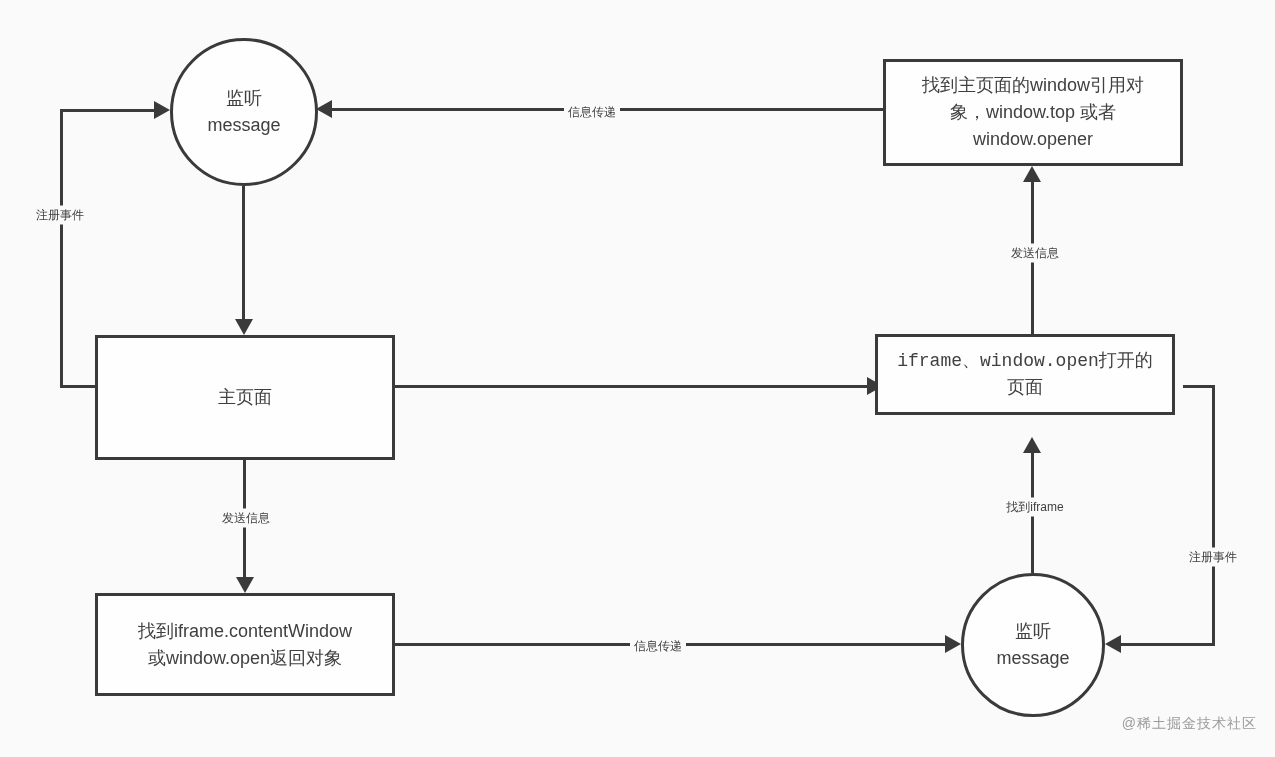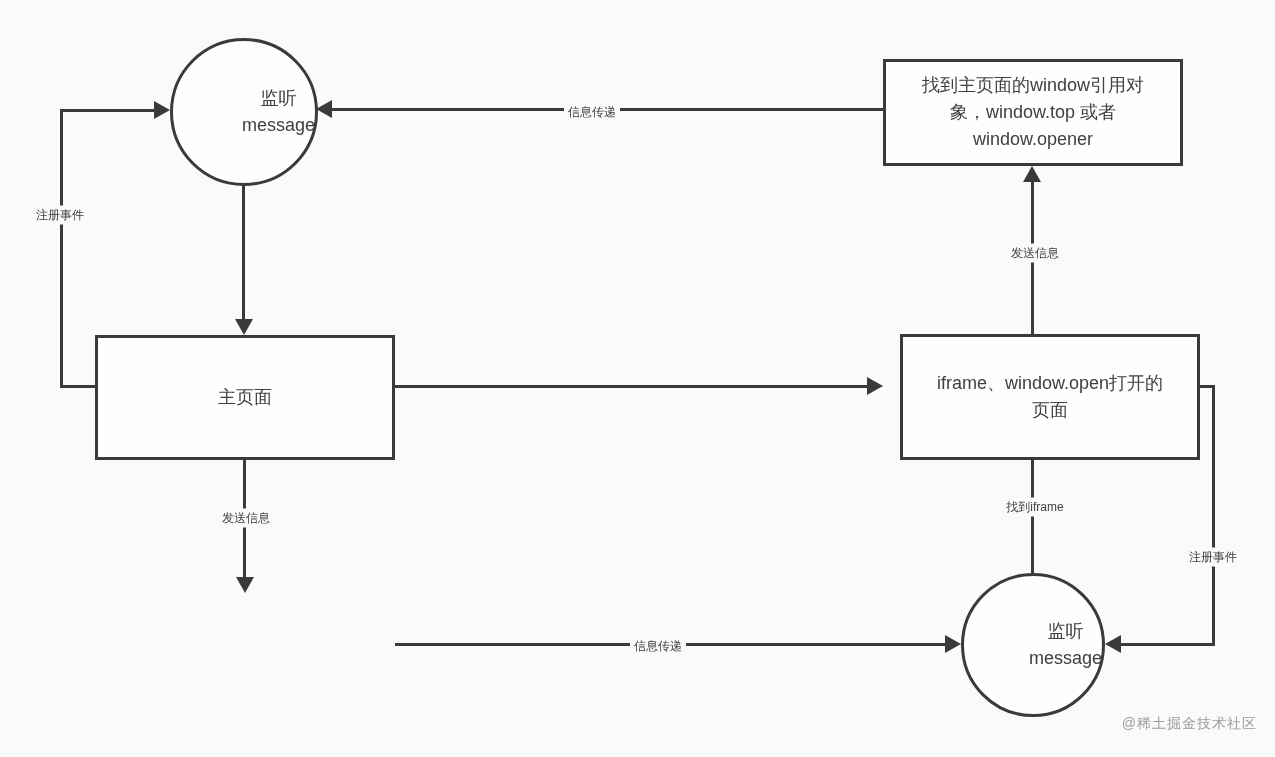--- a/index.html
+++ b/index.html
@@ -18,25 +18,25 @@
     background:var(--background);overflow:hidden;
   }
   
   .node{
     position:absolute;display:flex;align-items:center;justify-content:center;
     background:var(--node-fill);border:3px solid var(--line);
     color:var(--text);font-size:18px;line-height:1.5;text-align:center;
   }
   .node .node-label{white-space:pre-line;}
   .rect{border-radius:0;}
-  .circle{border-radius:50%;justify-content:flex-end;}
+  .circle{border-radius:50%;}
   #c1{left:170px;top:38px;width:148px;height:148px;}
   #b1{left:883px;top:59px;width:300px;height:107px;}
   #b2{left:95px;top:335px;width:300px;height:125px;}
-  #b3{left:900px;top:334px;width:300px;height:126px;}
+  #b3{left:875px;top:334px;width:300px;height:81px;font-family:Liberation Mono, monospace;}
   #b4{left:95px;top:593px;width:300px;height:103px;}
   #c2{left:961px;top:573px;width:144px;height:144px;}
   
   .line{position:absolute;background:var(--line);}
   .lA{left:330px;top:108px;width:553px;height:3px;}
   .lB{left:242px;top:186px;width:3px;height:135px;}
   .lC1{left:60px;top:109px;width:3px;height:279px;}
   .lC2{left:60px;top:385px;width:35px;height:3px;}
   .lC3{left:60px;top:109px;width:95px;height:3px;}
   .lD{left:395px;top:385px;width:473px;height:3px;}
@@ -134,20 +134,24 @@
 象，window.top 或者
 window.opener</span>
   </div>
   <div id="b2" class="node rect">
     <span class="node-label">主页面</span>
   </div>
   <div id="b3" class="node rect">
     <span class="node-label">iframe、window.open打开的
 页面</span>
   </div>
+  <div id="b4" class="node rect">
+    <span class="node-label">找到iframe.contentWindow
+或window.open返回对象</span>
+  </div>
   <div id="c2" class="node circle">
     <span class="node-label">监听
 message</span>
   </div>
 
   <div class="wm1">@稀土掘金技术社区</div>
 
 </div>
 
 </body></html>

